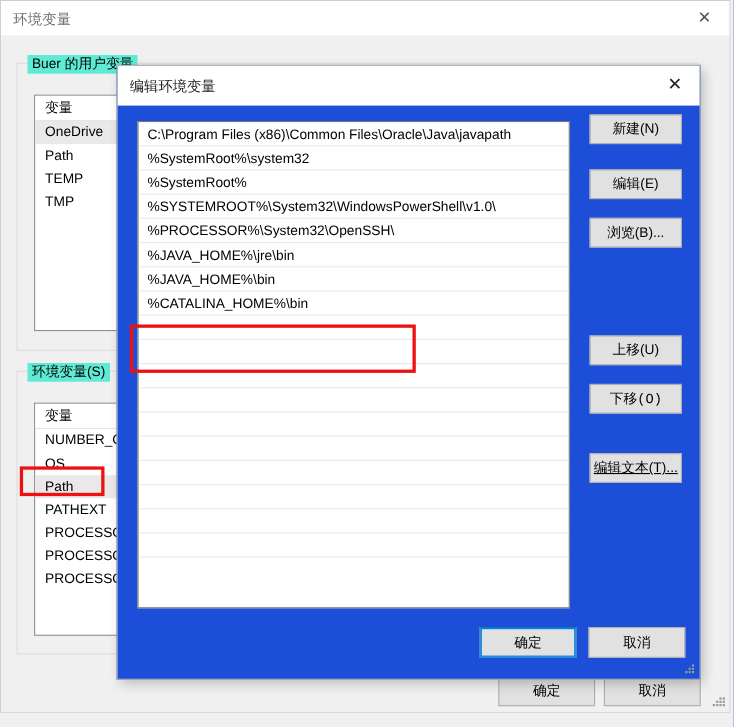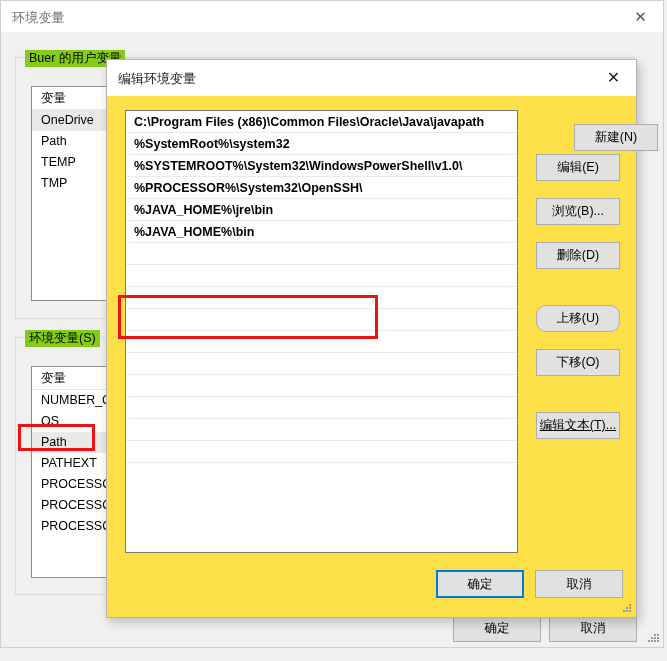--- a/index.html
+++ b/index.html
@@ -62,21 +62,21 @@
 
   
   .groupbox {
     position: absolute;
     border: 1px solid #dcdcdc;
     box-sizing: border-box;
   }
   .groupbox-label {
     position: absolute;
     top: -8px; left: 9px;
-    background: #84cc16;
+    background: #5eead4;
     padding: 0 4px;
     font-size: 12.5px;
     color: #000;
     white-space: nowrap;
   }
   #user-group { left: 14px; top: 25px; width: 620px; height: 262px; }
   #system-group { left: 14px; top: 305px; width: 620px; height: 258px; }
 
   
   .varlist {
@@ -135,21 +135,21 @@
     position: absolute;
     width: 2px; height: 2px;
     background: #9a9a9a;
   }
 
   
   #modal {
     position: absolute;
     left: 106px; top: 59px;
     width: 531px; height: 559px;
-    background: #fde047;
+    background: #1d4ed8;
     border: 1px solid #b4b4b4;
     box-sizing: border-box;
     box-shadow: 3px 4px 10px rgba(0,0,0,0.22);
   }
   #modal-titlebar {
     position: absolute;
     left: 0; top: 0; right: 0;
     height: 36px;
     background: #ffffff;
     box-sizing: border-box;
@@ -184,21 +184,20 @@
     height: 22px;
     line-height: 22px;
     padding-left: 8px;
     font-size: 12.5px;
     white-space: nowrap;
     border-bottom: 1px solid #eaeaea;
     box-sizing: border-box;
     color: #000;
     overflow: hidden;
     text-overflow: clip;
-    font-weight: bold;
   }
   .path-row.selected {
     background: #0078d7;
     color: #ffffff;
     border-bottom-color: #0078d7;
   }
   .path-row.empty { color: transparent; }
 
   
   .mbtn {
@@ -311,42 +310,43 @@
 <div id="modal">
 
   <div id="modal-titlebar">
     <div id="modal-title-text">编辑环境变量</div>
     <div id="modal-close">✕</div>
   </div>
 
   <div id="path-list">
       <div class="path-row">C:\Program Files (x86)\Common Files\Oracle\Java\javapath</div>
       <div class="path-row">%SystemRoot%\system32</div>
+      <div class="path-row">%SystemRoot%</div>
       <div class="path-row">%SYSTEMROOT%\System32\WindowsPowerShell\v1.0\</div>
       <div class="path-row">%PROCESSOR%\System32\OpenSSH\</div>
       <div class="path-row">%JAVA_HOME%\jre\bin</div>
       <div class="path-row">%JAVA_HOME%\bin</div>
+      <div class="path-row">%CATALINA_HOME%\bin</div>
       <div class="path-row empty">&nbsp;</div>
       <div class="path-row empty">&nbsp;</div>
       <div class="path-row empty">&nbsp;</div>
       <div class="path-row empty">&nbsp;</div>
       <div class="path-row empty">&nbsp;</div>
       <div class="path-row empty">&nbsp;</div>
       <div class="path-row empty">&nbsp;</div>
       <div class="path-row empty">&nbsp;</div>
       <div class="path-row empty">&nbsp;</div>
       <div class="path-row empty">&nbsp;</div>
     </div>
 
-  <div class="mbtn" style="top:64px;margin-left:38px;">新建(N)</div>
+  <div class="mbtn" style="top:44px;">新建(N)</div>
   <div class="mbtn" style="top:94px;">编辑(E)</div>
   <div class="mbtn" style="top:138px;">浏览(B)...</div>
-  <div class="mbtn" style="top:182px;">删除(D)</div>
-  <div class="mbtn" style="top:245px;border-radius:10px;">上移(U)</div>
-  <div class="mbtn" style="top:289px;">下移(O)</div>
+  <div class="mbtn" style="top:245px;">上移(U)</div>
+  <div class="mbtn" style="top:289px;font-family:Liberation Mono, monospace;">下移(O)</div>
   <div class="mbtn" style="top:352px;text-decoration:underline;">编辑文本(T)...</div>
 
   <div id="modal-ok">确定</div>
   <div id="modal-cancel">取消</div>
 
   <div id="modal-resize-grip">
     <div class="grip-dot" style="left:8px;top:2px;"></div>
     <div class="grip-dot" style="left:5px;top:5px;"></div>
     <div class="grip-dot" style="left:8px;top:5px;"></div>
     <div class="grip-dot" style="left:2px;top:8px;"></div>

